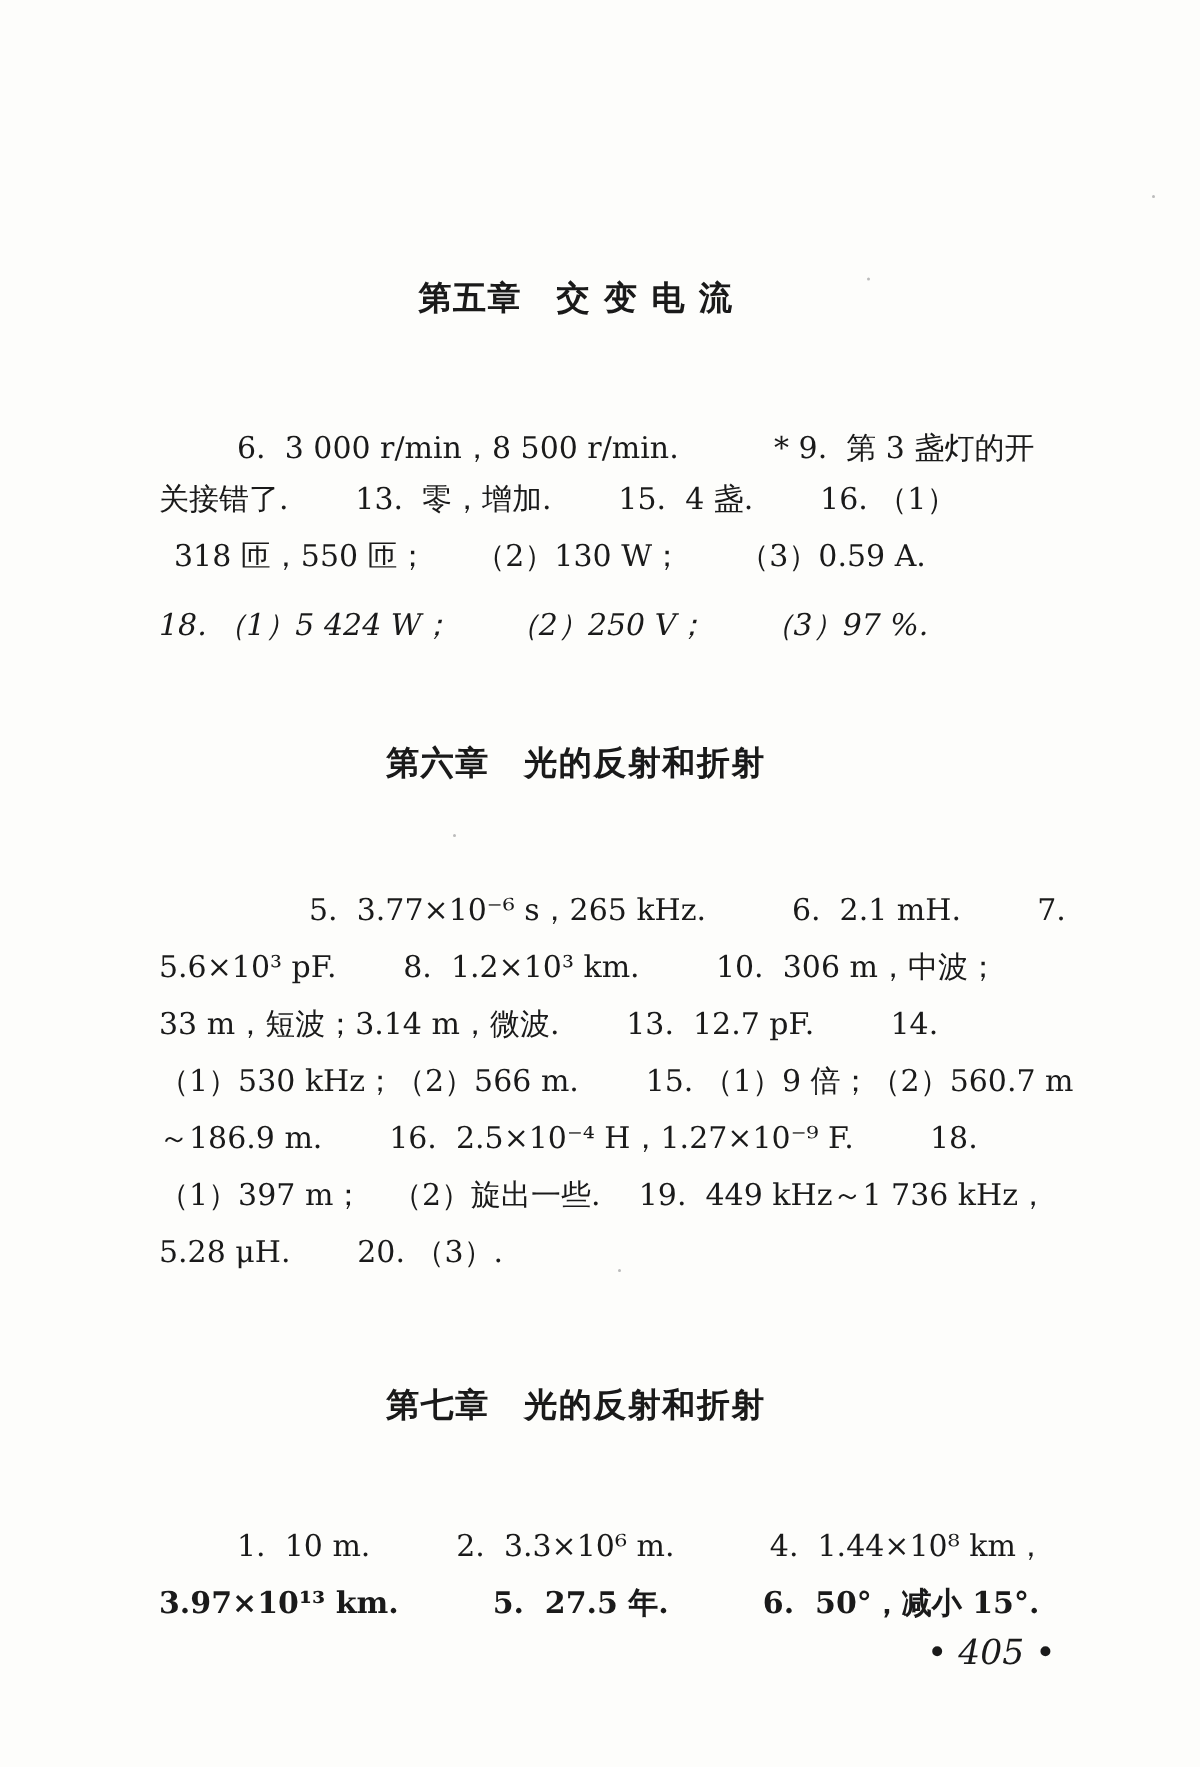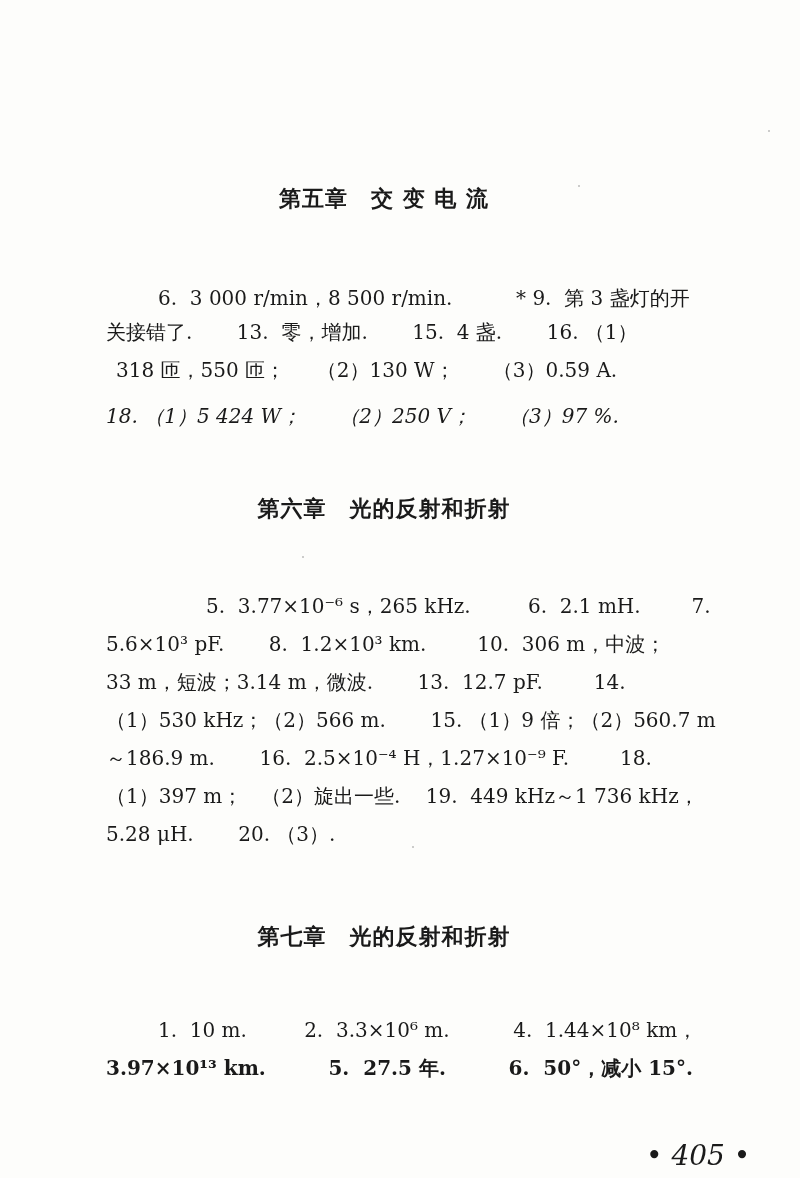--- a/index.html
+++ b/index.html
@@ -19,22 +19,22 @@
       font-size: 22px;
       letter-spacing: 1px;
     }
     .line {
       position: absolute;
       font-size: 20px;
       white-space: pre;
       line-height: 28px;
     }
     .page-num {
-      position: absolute; left: 618px; top: 1139px;
-      font-size: 28px; font-style: italic; margin-left: 28px;
+      position: absolute; left: 618px; top: 1089px;
+      font-size: 23px; font-style: italic;
     }
     .speck { position: absolute; width: 2px; height: 2px; background: #bbb; border-radius: 1px; }
   </style>
 </head>
 <body>
 
 <div class="heading" style="top:184px;">第五章　交 变 电 流</div>
 <div class="line" style="left:158px; top:284px;">6.  3 000 r/min，8 500 r/min.          * 9.  第 3 盏灯的开</div>
 <div class="line" style="left:106px; top:318px;">关接错了.       13.  零，增加.       15.  4 盏.       16. （1）</div>
 <div class="line" style="left:106px; top:356px;margin-left:10px;">318 匝，550 匝；     （2）130 W；      （3）0.59 A.</div>

